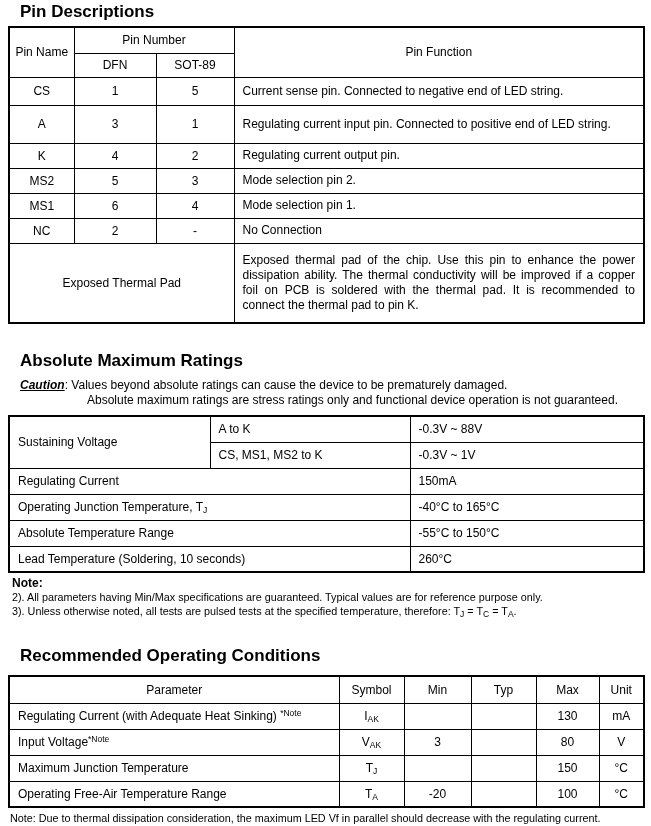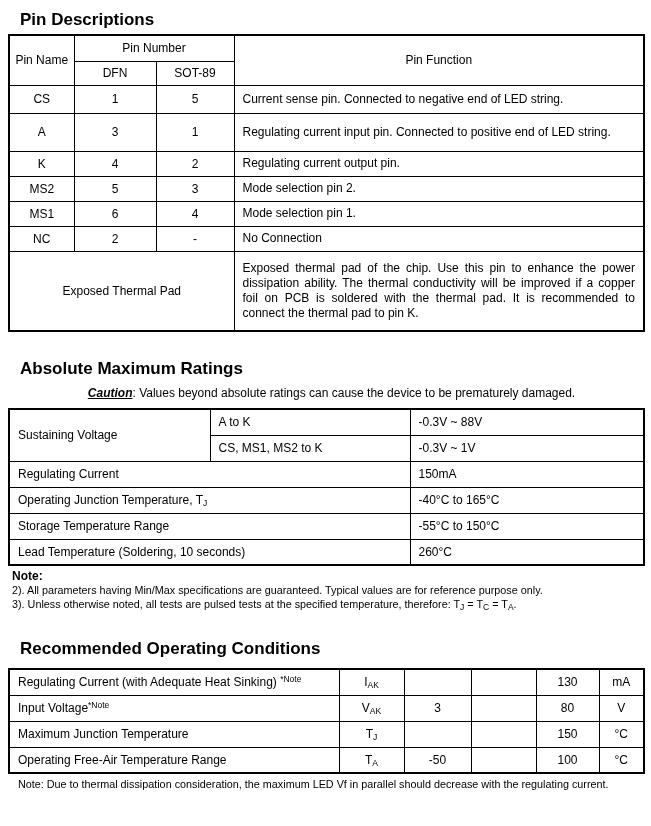--- a/index.html
+++ b/index.html
@@ -2,21 +2,21 @@
 <html><head>
 <meta charset="utf-8">
 <style>
   html, body { margin: 0; padding: 0; background: #ffffff; }
   body {
     width: 651px; height: 826px;
     font-family: "Liberation Sans", sans-serif;
     color: #000;
     overflow: hidden;
   }
-  .page { padding: 10px 8px 0 8px; box-sizing: border-box; }
+  .page { padding: 2px 8px 0 8px; box-sizing: border-box; }
 
   .section-title {
     font-size: 17px; font-weight: bold;
     margin: 0 0 0 12px; padding: 0;
     line-height: 20px;
   }
   .mt16 { margin-top: 27px; }
   .mt28 { margin-top: 28px; }
 
   table {
@@ -42,36 +42,35 @@
   }
   td.left { text-align: left; padding-left: 8px; }
 
   sub { font-size: 8.5px; line-height: 0; vertical-align: -2px; }
   sup { font-size: 8.5px; line-height: 0; vertical-align: 4px; }
 
   .caution {
     margin: 7px 0 0 12px;
     font-size: 12px;
     line-height: 15px;
-    text-align: center;
   }
   .caution-label {
     font-weight: bold; font-style: italic; text-decoration: underline;
   }
   .caution-line2 { margin-left: 67px; }
 
   .notes {
     margin: 3px 0 15px 4px;
     font-size: 10.8px;
     line-height: 13.5px;
   }
   .notes-title { font-weight: bold; font-size: 12px; line-height: 15px; }
 
   .footnote {
-    margin: 4px 0 0 10px;
+    margin: 4px 0 0 2px;
     font-size: 10.8px;
     line-height: 13px;
   }
 
   .roc-table td { height: 26px; }
 </style>
 </head>
 <body>
 
 <div class="page">
@@ -135,20 +134,21 @@
       <td colspan="3">Exposed Thermal Pad</td>
       <td class="fn">Exposed thermal pad of the chip. Use this pin to enhance the power dissipation ability. The thermal conductivity will be improved if a copper foil on PCB is soldered with the thermal pad. It is recommended to connect the thermal pad to pin K.</td>
     </tr>
   </tbody>
     </table>
 
   <h2 class="section-title mt16">Absolute Maximum Ratings</h2>
 
   <div class="caution">
     <div><span class="caution-label">Caution</span><span>: Values beyond absolute ratings can cause the device to be prematurely damaged.</span></div>
+    <div class="caution-line2">Absolute maximum ratings are stress ratings only and functional device operation is not guaranteed.</div>
   </div>
 
   <table class="abs-table" style="margin-top:7px">
     <colgroup>
       <col style="width:201px">
         <col style="width:200px">
         <col style="width:234px">
     </colgroup>
     <tbody>
         <tr style="height:26px">
@@ -162,21 +162,21 @@
     </tr>
     <tr style="height:26px">
       <td colspan="2" class="left">Regulating Current</td>
       <td class="left">150mA</td>
     </tr>
     <tr style="height:26px">
       <td colspan="2" class="left">Operating Junction Temperature, T<sub>J</sub></td>
       <td class="left">-40°C to 165°C</td>
     </tr>
     <tr style="height:26px">
-      <td colspan="2" class="left">Storage Temperature Range</td>
+      <td colspan="2" class="left">Absolute Temperature Range</td>
       <td class="left">-55°C to 150°C</td>
     </tr>
     <tr style="height:26px">
       <td colspan="2" class="left">Lead Temperature (Soldering, 10 seconds)</td>
       <td class="left">260°C</td>
     </tr>
   </tbody>
     </table>
 
   <div class="notes">
@@ -190,20 +190,28 @@
   <table class="roc-table" style="margin-top:9px">
     <colgroup>
       <col style="width:330px">
         <col style="width:65px">
         <col style="width:67px">
         <col style="width:65px">
         <col style="width:63px">
         <col style="width:45px">
     </colgroup>
     <tbody>
+        <tr style="height:27px">
+      <td>Parameter</td>
+      <td>Symbol</td>
+      <td>Min</td>
+      <td>Typ</td>
+      <td>Max</td>
+      <td>Unit</td>
+    </tr>
     <tr>
       <td class="left">Regulating Current (with Adequate Heat Sinking) <sup>*Note</sup></td>
       <td>I<sub>AK</sub></td>
       <td></td>
       <td></td>
       <td>130</td>
       <td>mA</td>
     </tr>
     <tr>
       <td class="left">Input Voltage<sup>*Note</sup></td>
@@ -217,21 +225,21 @@
       <td class="left">Maximum Junction Temperature</td>
       <td>T<sub>J</sub></td>
       <td></td>
       <td></td>
       <td>150</td>
       <td>°C</td>
     </tr>
     <tr>
       <td class="left">Operating Free-Air Temperature Range</td>
       <td>T<sub>A</sub></td>
-      <td>-50</td>
+      <td>-20</td>
       <td></td>
       <td>100</td>
       <td>°C</td>
     </tr>
   </tbody>
     </table>
 
   <div class="footnote">Note: Due to thermal dissipation consideration, the maximum LED Vf in parallel should decrease with the regulating current.</div>
 
 </div>

